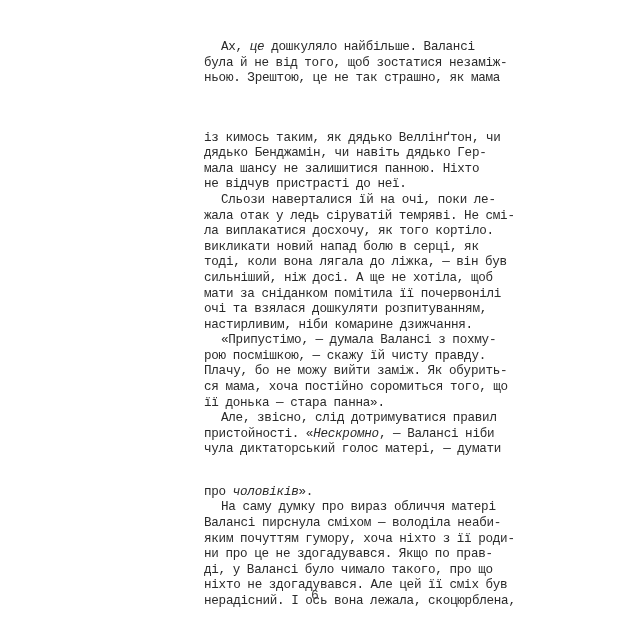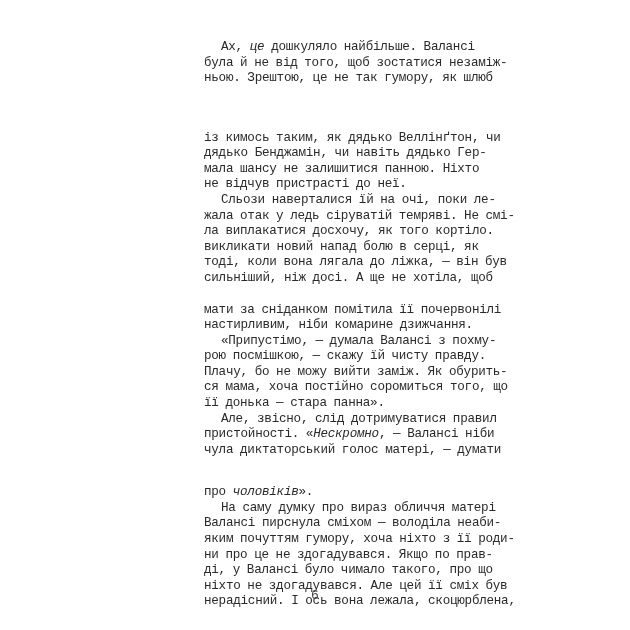--- a/index.html
+++ b/index.html
@@ -27,32 +27,33 @@
     font-size: 13px; color: #444;
   }
 </style>
 </head>
 <body>
 
 <div class="page">
   <div class="text-block" id="text-block">
       <div class="line indent" style="height: 15.5882px; line-height: 15.5882px;"><span>Ах, </span><i>це</i><span> дошкуляло найбільше. Валансі</span></div>
       <div class="line" style="height: 15.5882px; line-height: 15.5882px;"><span>була й не від того, щоб зостатися незаміж-</span></div>
-      <div class="line" style="height: 15.5882px; line-height: 15.5882px;"><span>ньою. Зрештою, це не так гумору, як шлюб</span></div>
+      <div class="line" style="height: 15.5882px; line-height: 15.5882px;"><span>ньою. Зрештою, це не так страшно, як мама</span></div>
       <div class="line" style="height: 15.5882px; line-height: 15.5882px; margin-top: 44px;"><span>із кимось таким, як дядько Веллінґтон, чи</span></div>
       <div class="line" style="height: 15.5882px; line-height: 15.5882px;"><span>дядько Бенджамін, чи навіть дядько Гер-</span></div>
       <div class="line" style="height: 15.5882px; line-height: 15.5882px;"><span>мала шансу не залишитися панною. Ніхто</span></div>
       <div class="line last" style="height: 15.5882px; line-height: 15.5882px;"><span>не відчув пристрасті до неї.</span></div>
       <div class="line indent" style="height: 15.5882px; line-height: 15.5882px;"><span>Сльози наверталися їй на очі, поки ле-</span></div>
       <div class="line" style="height: 15.5882px; line-height: 15.5882px;"><span>жала отак у ледь сіруватій темряві. Не смі-</span></div>
       <div class="line" style="height: 15.5882px; line-height: 15.5882px;"><span>ла виплакатися досхочу, як того кортіло.</span></div>
       <div class="line" style="height: 15.5882px; line-height: 15.5882px;"><span>викликати новий напад болю в серці, як</span></div>
       <div class="line" style="height: 15.5882px; line-height: 15.5882px;"><span>тоді, коли вона лягала до ліжка, — він був</span></div>
       <div class="line" style="height: 15.5882px; line-height: 15.5882px;"><span>сильніший, ніж досі. А ще не хотіла, щоб</span></div>
-      <div class="line" style="height: 15.5882px; line-height: 15.5882px; margin-top: 16px;"><span>мати за сніданком помітила її почервонілі</span></div>
+      <div class="line" style="height: 15.5882px; line-height: 15.5882px;"><span>мати за сніданком помітила її почервонілі</span></div>
+      <div class="line" style="height: 15.5882px; line-height: 15.5882px;"><span>очі та взялася дошкуляти розпитуванням,</span></div>
       <div class="line last" style="height: 15.5882px; line-height: 15.5882px;"><span>настирливим, ніби комарине дзижчання.</span></div>
       <div class="line indent" style="height: 15.5882px; line-height: 15.5882px;"><span>«Припустімо, — думала Валансі з похму-</span></div>
       <div class="line" style="height: 15.5882px; line-height: 15.5882px;"><span>рою посмішкою, — скажу їй чисту правду.</span></div>
       <div class="line" style="height: 15.5882px; line-height: 15.5882px;"><span>Плачу, бо не можу вийти заміж. Як обурить-</span></div>
       <div class="line" style="height: 15.5882px; line-height: 15.5882px;"><span>ся мама, хоча постійно соромиться того, що</span></div>
       <div class="line last" style="height: 15.5882px; line-height: 15.5882px;"><span>її донька — стара панна».</span></div>
       <div class="line indent" style="height: 15.5882px; line-height: 15.5882px;"><span>Але, звісно, слід дотримуватися правил</span></div>
       <div class="line" style="height: 15.5882px; line-height: 15.5882px;"><span>пристойності. «</span><i>Нескромно</i><span>, — Валансі ніби</span></div>
       <div class="line" style="height: 15.5882px; line-height: 15.5882px;"><span>чула диктаторський голос матері, — думати</span></div>
       <div class="line last" style="height: 15.5882px; line-height: 15.5882px; margin-top: 27px;"><span>про </span><i>чоловіків</i><span>».</span></div>

